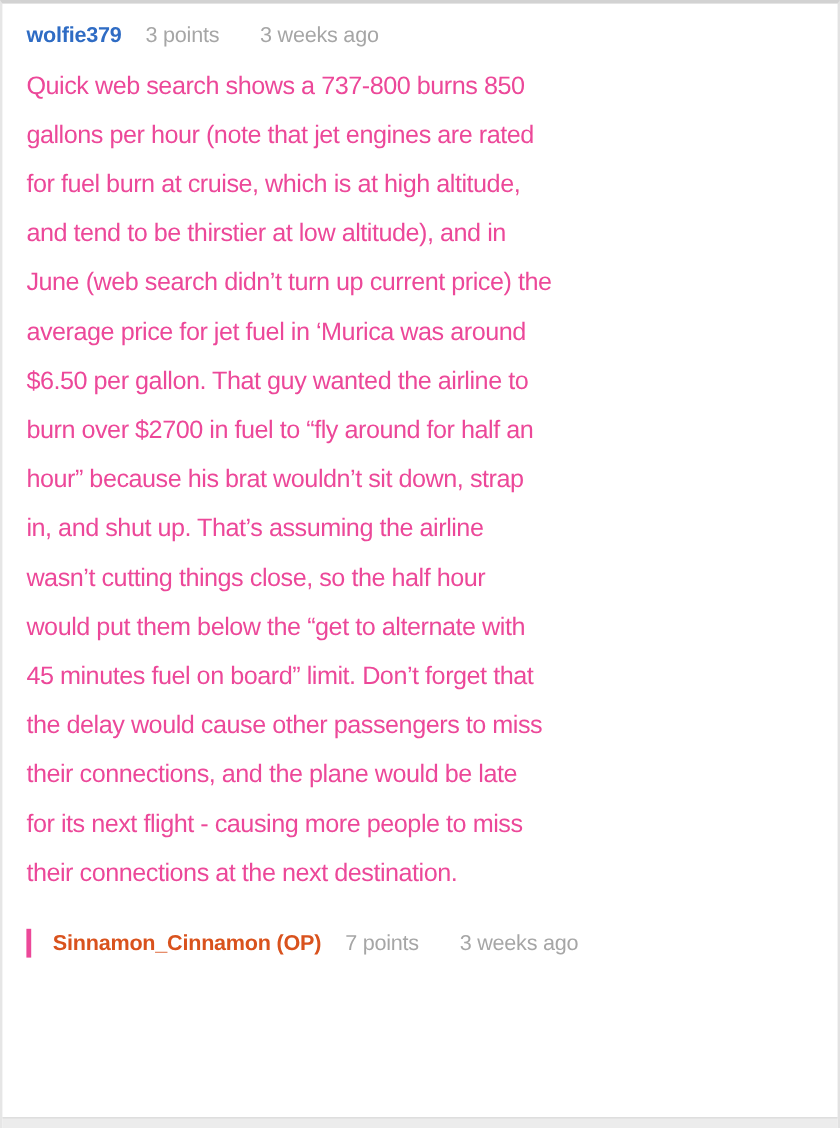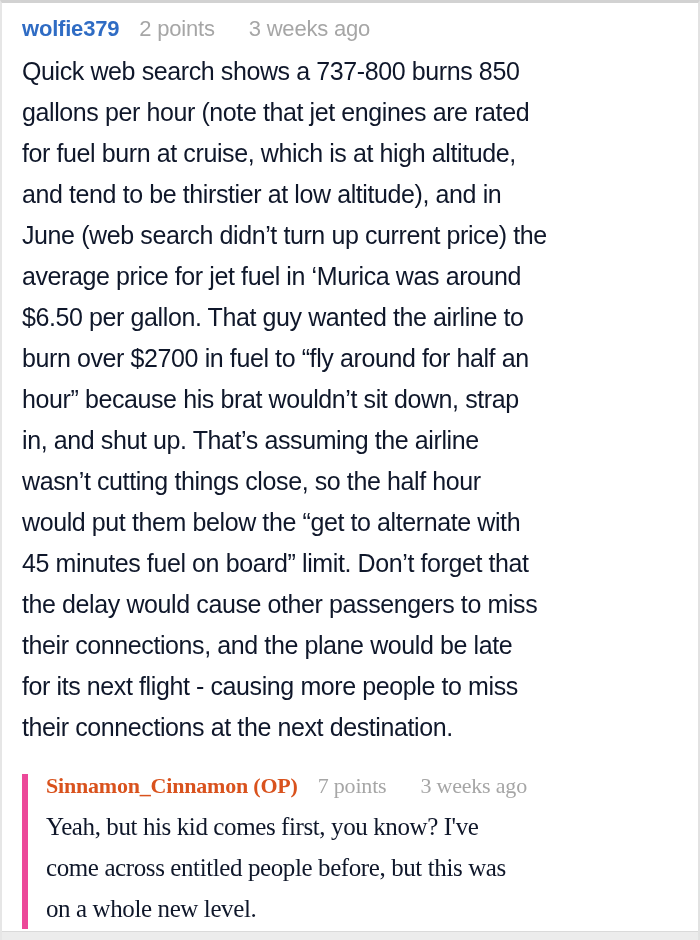--- a/index.html
+++ b/index.html
@@ -17,50 +17,49 @@
     border-left: 2px solid #e6e6e6;
     border-right: 2px solid #e2e2e2;
     position: relative;
   }
   .content {
     padding: 14px 20px 0 20px;
   }
   .comment-header {
     display: flex;
     align-items: flex-end;
-    font-size: 22px;
+    font-size: 18px;
     line-height: 24px;
     letter-spacing: -0.2px;
   }
   .author {
     font-weight: bold;
     text-decoration: none;
     cursor: pointer;
   }
   .author.top { color: #2f6cc4; }
   .author.op  { color: #d9521d; }
   .meta {
     color: #a6a6a6;
     font-weight: normal;
   }
   .meta.points { margin-left: 20px; }
   .meta.age    { margin-left: 34px; }
   .comment-body {
     margin-top: 10px;
-    color: #0f172a;
-    font-size: 25px;
+    color: #ec4899;
+    font-size: 21px;
     line-height: 41px;
     letter-spacing: -0.4px;
     white-space: pre-line;
   }
   .reply {
     margin-top: 26px;
-    border-left: 6px solid #ec4899;
+    border-left: 4px solid #ec4899;
     padding-left: 18px;
-    font-family: Liberation Serif, serif;
   }
   .reply .comment-body {
     margin-top: 8px;
   }
   .bottom-strip {
     position: absolute;
     left: 0; right: 0; bottom: 0;
     height: 9px;
     background: #ececec;
     border-top: 1px solid #dadada;
@@ -68,21 +67,21 @@
 </style>
 </head>
 <body>
 
 <div class="page">
   <div class="content">
 
     <div class="comment">
       <div class="comment-header">
         <a class="author top">wolfie379</a>
-        <span class="meta points">2 points</span>
+        <span class="meta points">3 points</span>
         <span class="meta age">3 weeks ago</span>
       </div>
       <div class="comment-body">Quick web search shows a 737-800 burns 850
 gallons per hour (note that jet engines are rated
 for fuel burn at cruise, which is at high altitude,
 and tend to be thirstier at low altitude), and in
 June (web search didn’t turn up current price) the
 average price for jet fuel in ‘Murica was around
 $6.50 per gallon. That guy wanted the airline to
 burn over $2700 in fuel to “fly around for half an
@@ -96,20 +95,17 @@
 for its next flight - causing more people to miss
 their connections at the next destination.</div>
     </div>
 
     <div class="reply">
       <div class="comment-header">
         <a class="author op">Sinnamon_Cinnamon (OP)</a>
         <span class="meta points">7 points</span>
         <span class="meta age">3 weeks ago</span>
       </div>
-      <div class="comment-body">Yeah, but his kid comes first, you know? I've
-come across entitled people before, but this was
-on a whole new level.</div>
     </div>
 
   </div>
   <div class="bottom-strip"></div>
 </div>
 
 </body></html>

